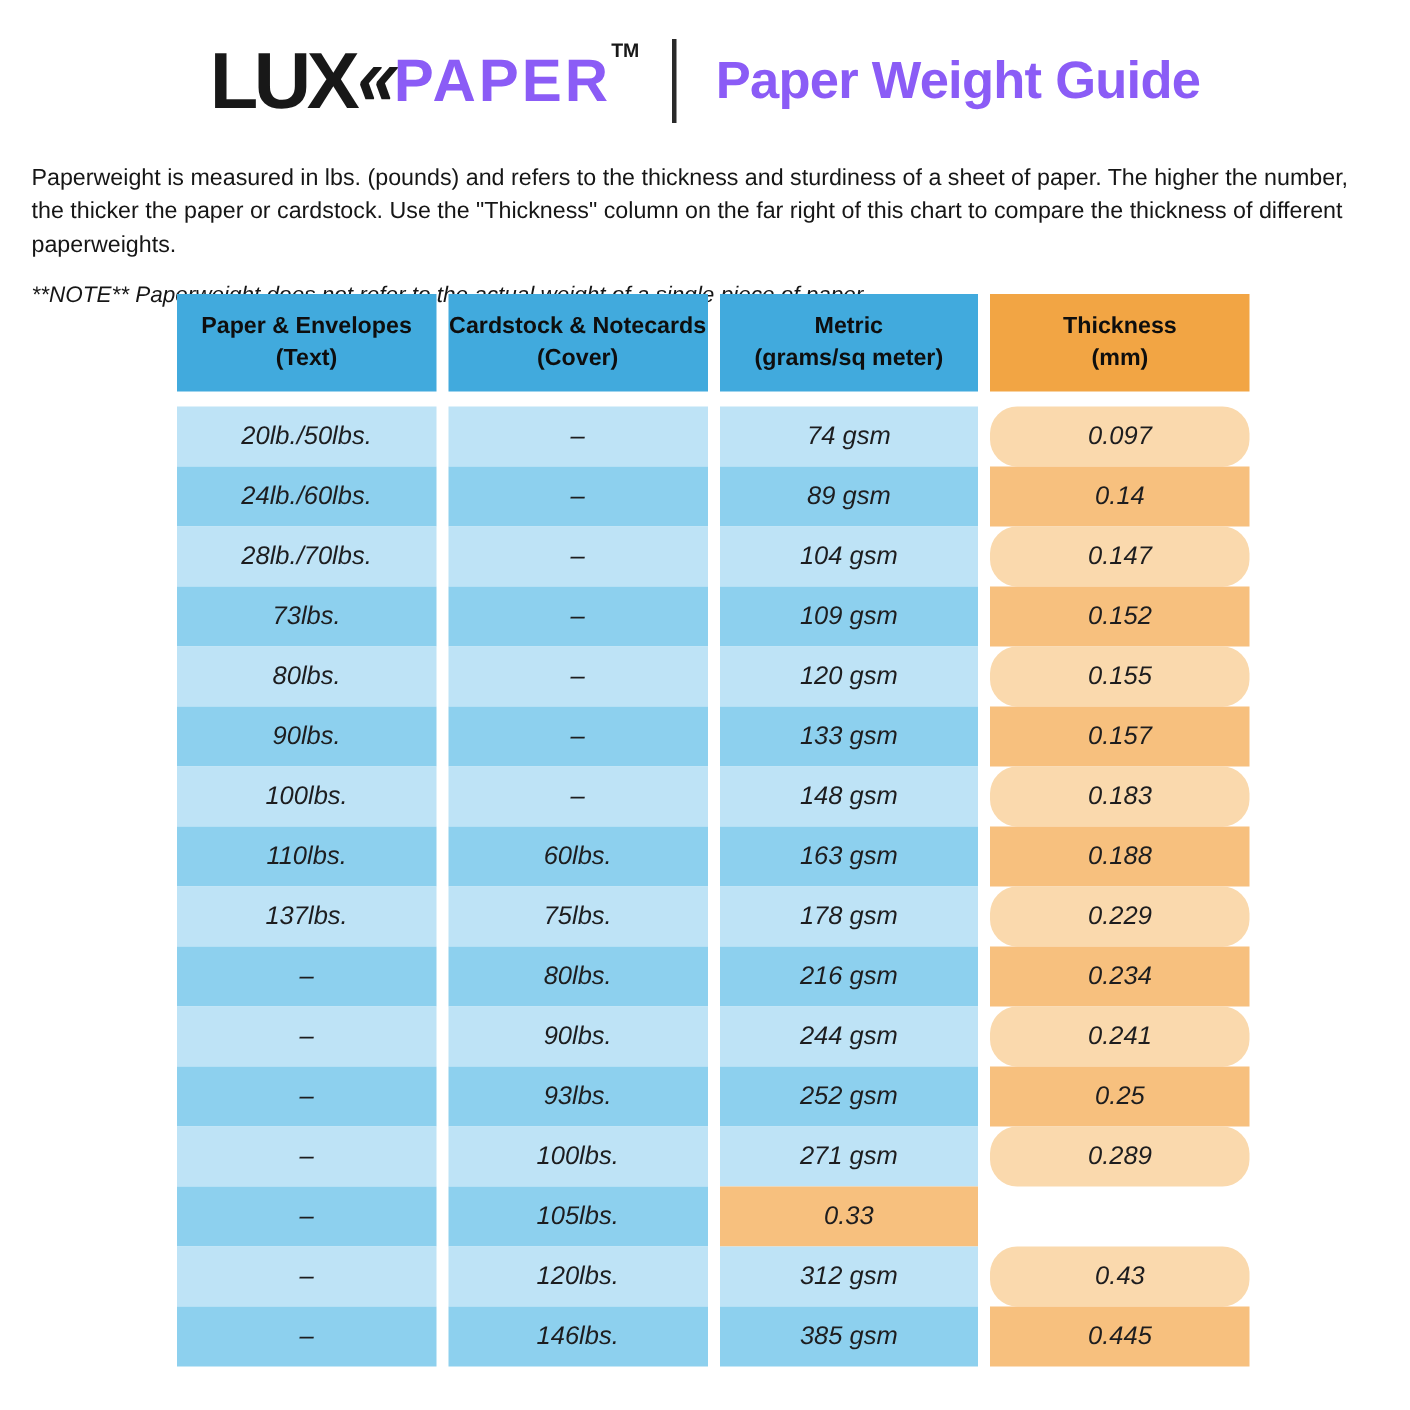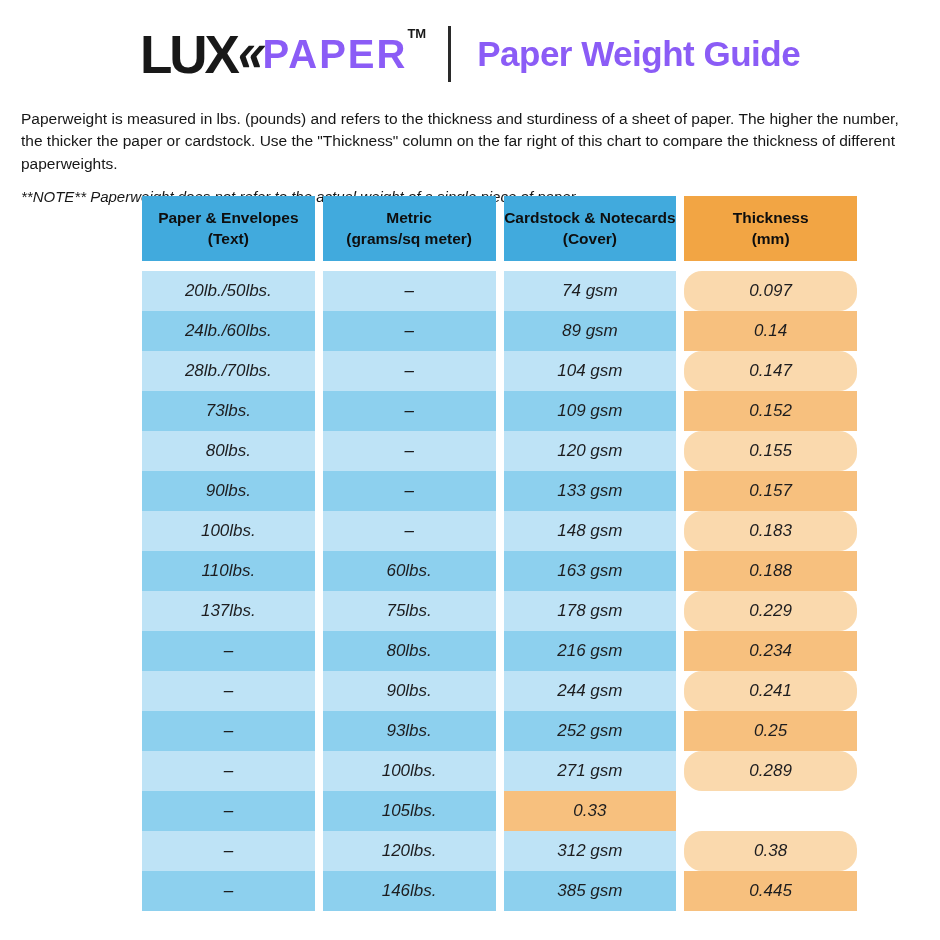--- a/index.html
+++ b/index.html
@@ -81,21 +81,21 @@
   .note {
     margin: 13px 21px 0 21px;
     font-size: 15px;
     font-style: italic;
     color: #161616;
   }
 
   
   .paper-table {
     position: absolute;
-    left: 128px;
+    left: 104px;
     top: 196px;
     width: 715px;
     padding-left: 14px;
   }
   .thead, .trow {
     display: grid;
     grid-template-columns: repeat(4, 1fr);
     column-gap: 8px;
   }
   .thead { margin-bottom: 10px; }
@@ -145,26 +145,26 @@
 <p class="intro">Paperweight is measured in lbs. (pounds) and refers to the thickness and sturdiness of a sheet of paper. The higher the number, the thicker the paper or cardstock. Use the "Thickness" column on the far right of this chart to compare the thickness of different paperweights.</p>
 <p class="note">**NOTE** Paperweight does not refer to the actual weight of a single piece of paper.</p>
 
 <div class="paper-table">
   <div class="thead">
     <div class="hcell blue">
       <span>Paper &amp; Envelopes</span>
       <span>(Text)</span>
     </div>
     <div class="hcell blue">
+      <span>Cardstock &amp; Notecards</span>
+      <span>(Cover)</span>
+    </div>
+    <div class="hcell blue">
       <span>Metric</span>
       <span>(grams/sq meter)</span>
-    </div>
-    <div class="hcell blue">
-      <span>Cardstock &amp; Notecards</span>
-      <span>(Cover)</span>
     </div>
     <div class="hcell orange">
       <span>Thickness</span>
       <span>(mm)</span>
     </div>
   </div>
   <div id="table-body">
       <div class="trow light">
         <div class="cell blue">20lb./50lbs.</div>
         <div class="cell blue">–</div>
@@ -245,21 +245,21 @@
       </div>
       <div class="trow dark">
         <div class="cell blue">–</div>
         <div class="cell blue">105lbs.</div>
         <div class="cell orange">0.33</div>
       </div>
       <div class="trow light">
         <div class="cell blue">–</div>
         <div class="cell blue">120lbs.</div>
         <div class="cell blue">312 gsm</div>
-        <div class="cell orange">0.38</div>
+        <div class="cell orange">0.43</div>
       </div>
       <div class="trow dark">
         <div class="cell blue">–</div>
         <div class="cell blue">146lbs.</div>
         <div class="cell blue">385 gsm</div>
         <div class="cell orange">0.445</div>
       </div>
     </div>
 </div>
 

